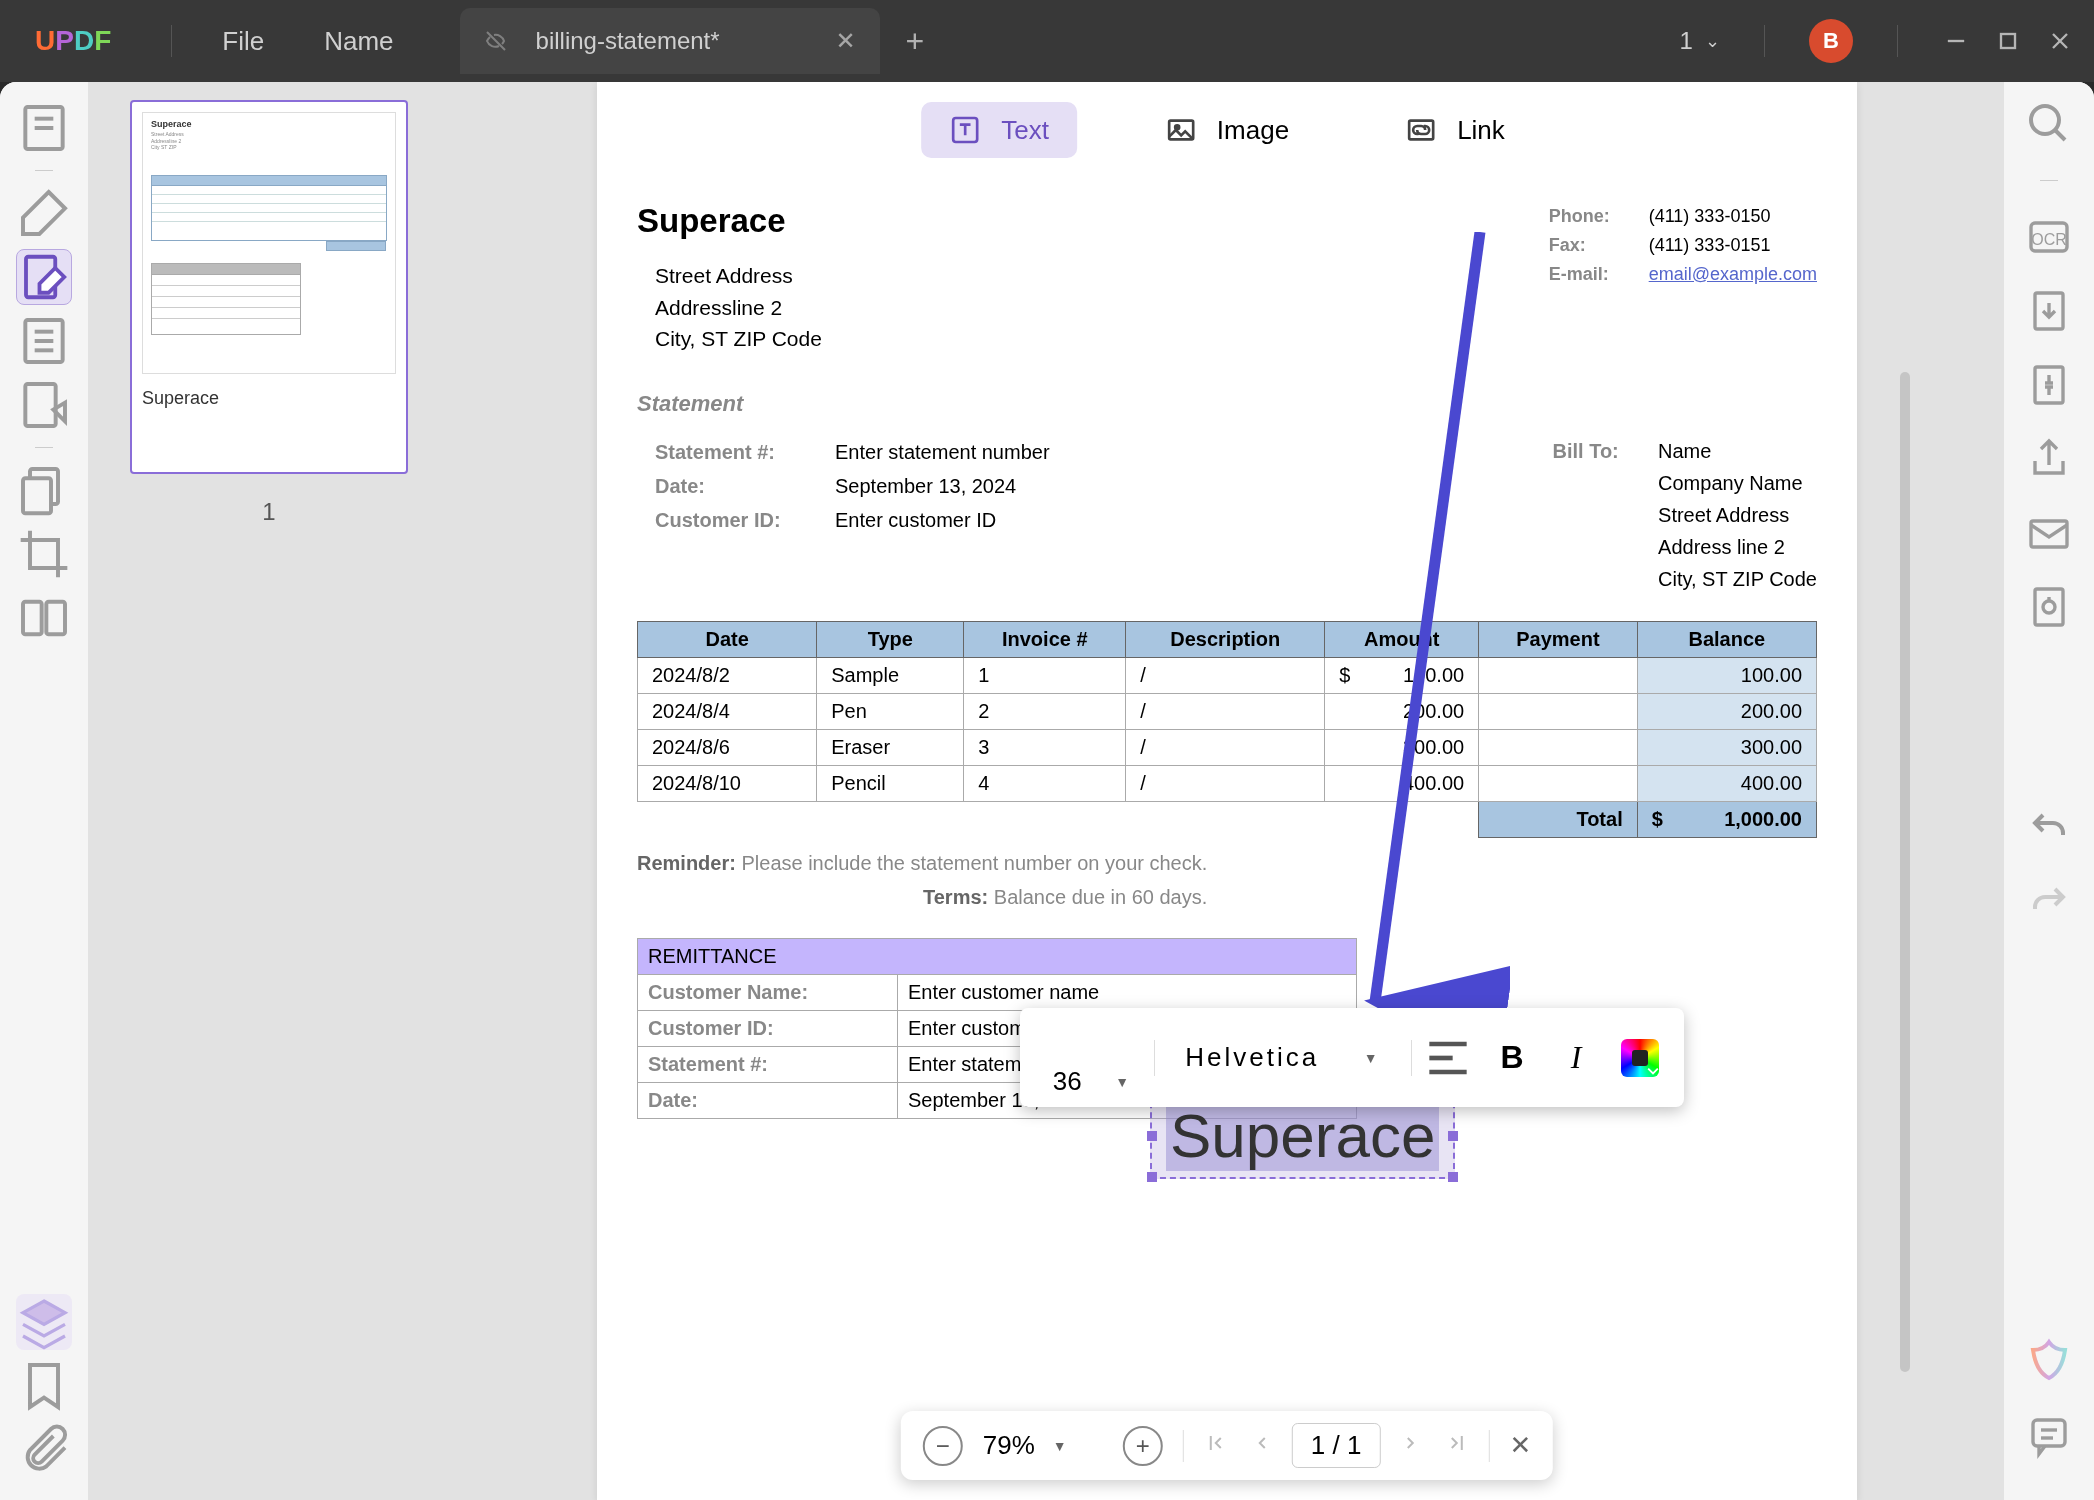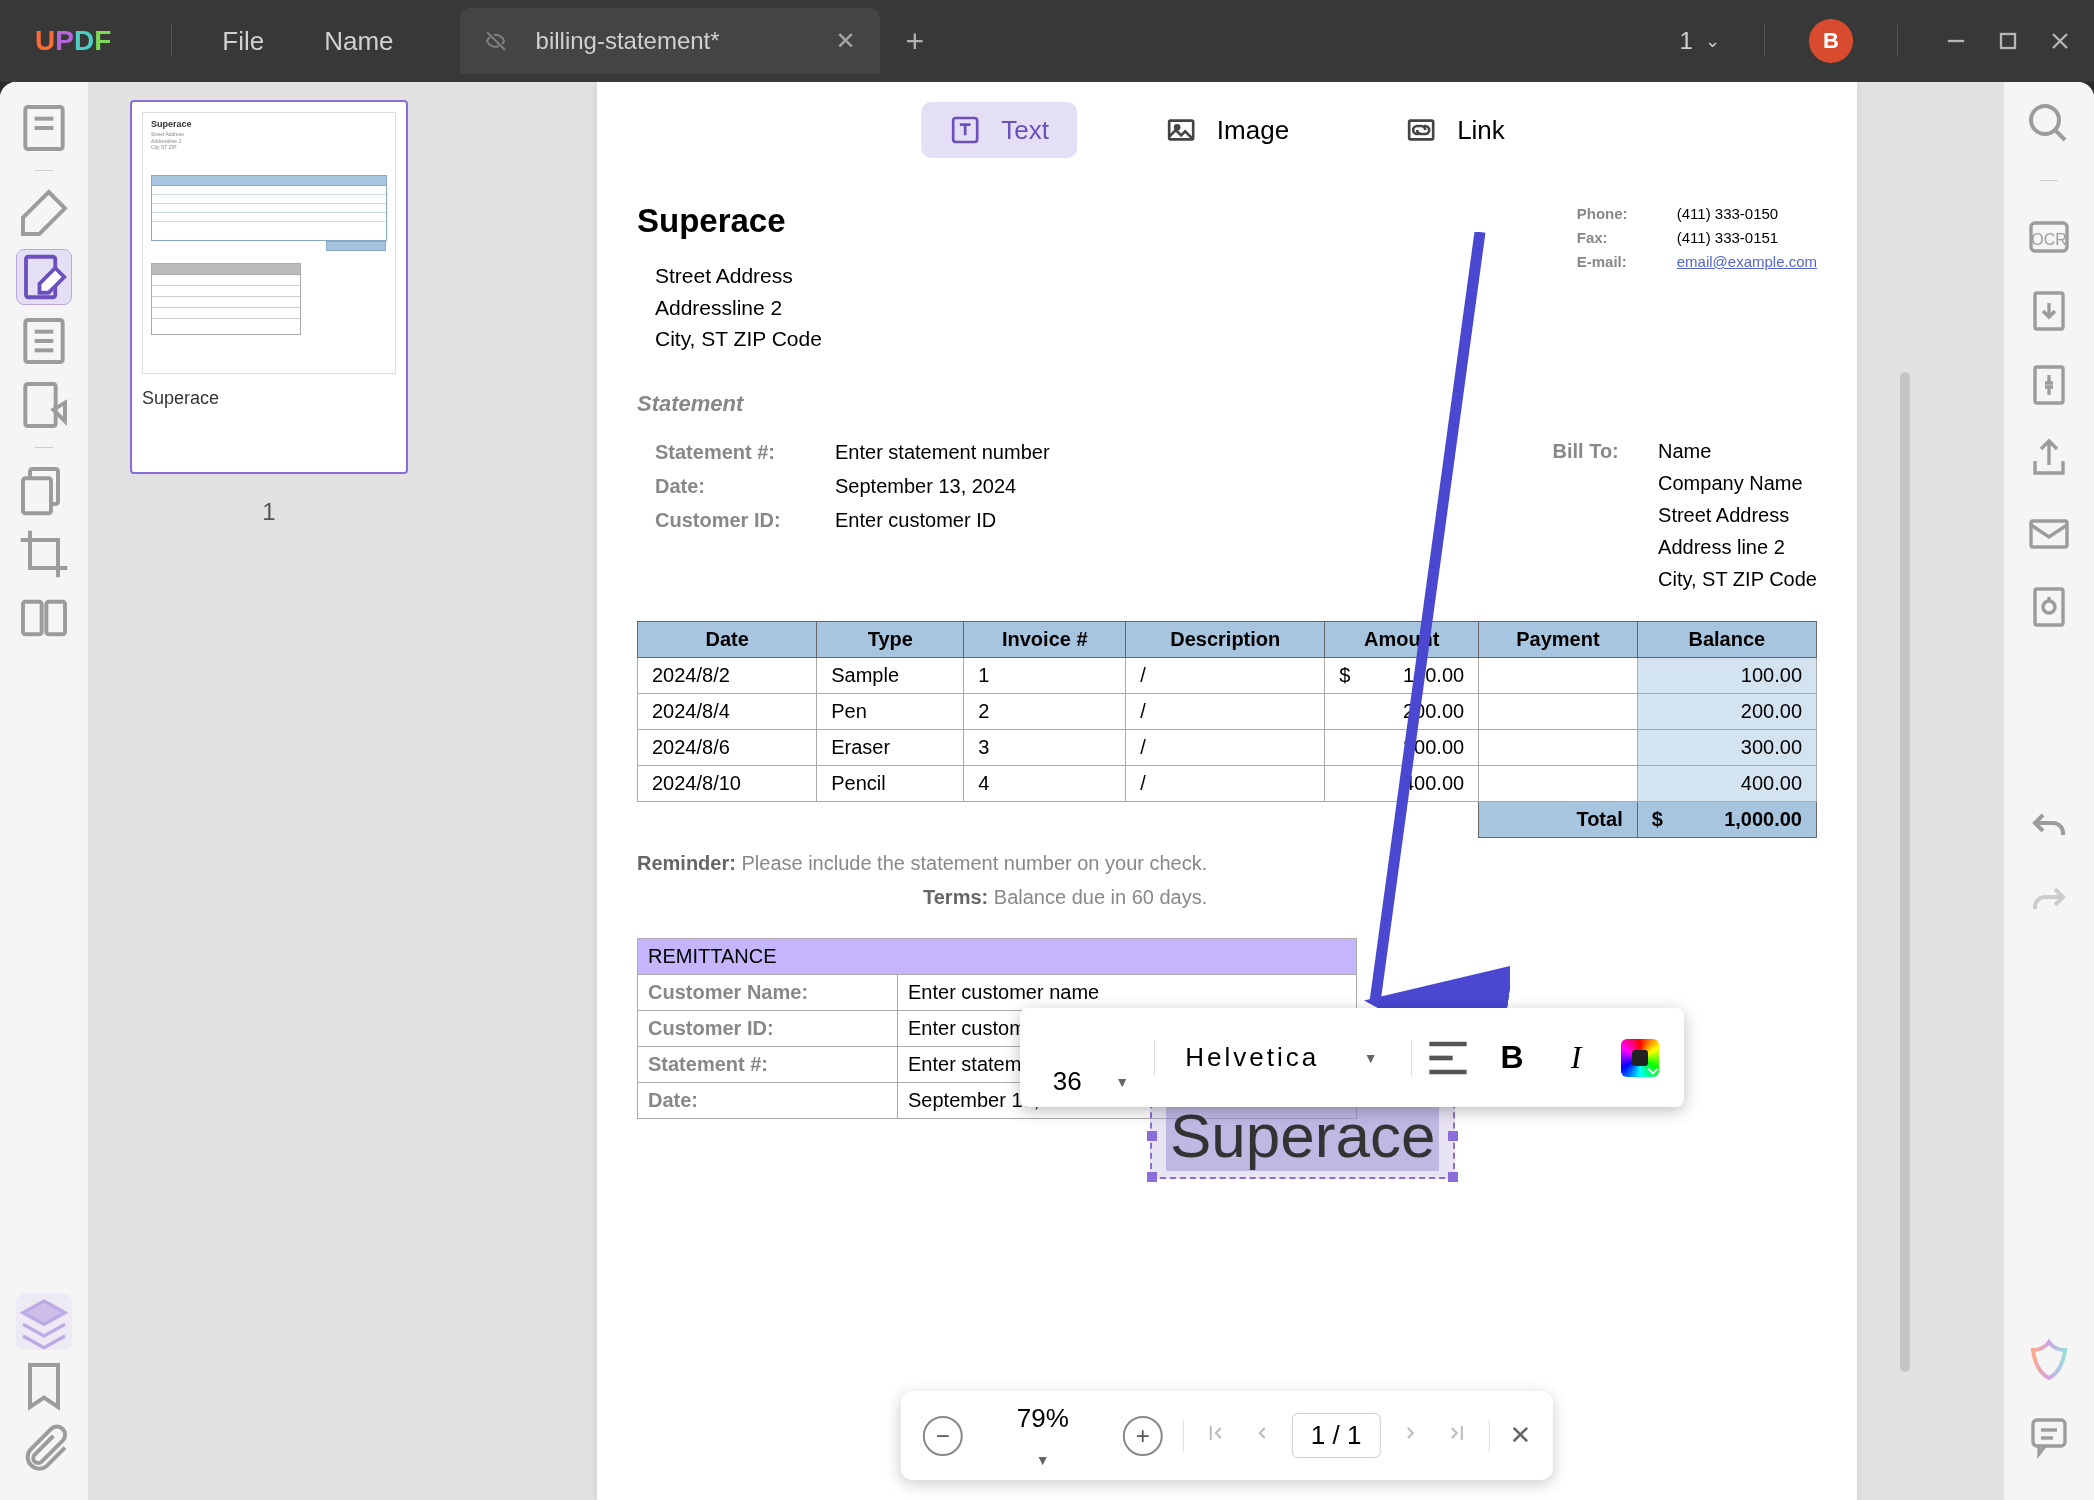--- a/index.html
+++ b/index.html
@@ -48,21 +48,21 @@
     
     .mode-toolbar { position: absolute; top: 20px; left: 50%; transform: translateX(-50%); display: flex; gap: 60px; z-index: 10; }
     .mode-btn { display: flex; align-items: center; gap: 20px; padding: 12px 28px; border-radius: 10px; cursor: pointer; font-size: 26px; }
     .mode-btn.active { background: #e5dff5; color: #6b4fbf; }
     .mode-icon { width: 32px; height: 32px; }
     
     
     .doc-header { display: flex; justify-content: space-between; margin-top: 60px; }
     .company { font-size: 33px; font-weight: bold; }
     .address { font-size: 21px; line-height: 1.5; margin-top: 20px; padding-left: 18px; }
-    .contact { font-size: 15px; line-height: 1.6; }
+    .contact { font-size: 18px; line-height: 1.6; }
     .contact-label { display: inline-block; width: 100px; color: #888; font-weight: bold; }
     .email-link { color: #5566cc; text-decoration: underline; }
     
     .statement-title { font-size: 22px; font-style: italic; font-weight: bold; color: #888; margin: 36px 0 18px 0; }
     .stmt-row { display: flex; justify-content: space-between; }
     .stmt-left { font-size: 20px; line-height: 1.7; padding-left: 18px; }
     .stmt-label { display: inline-block; width: 180px; color: #888; font-weight: bold; }
     .stmt-right { font-size: 20px; line-height: 1.6; }
     .billto-label { color: #888; font-weight: bold; margin-bottom: 2px; display: inline-block; width: 100px; }
     
@@ -103,21 +103,21 @@
     .tt-chev { font-size: 14px; opacity: 0.6; }
     .tt-sep { width: 1px; height: 36px; background: #ddd; }
     
     
     .right-sidebar { width: 90px; background: #f5f5f5; display: flex; flex-direction: column; align-items: center; padding-top: 18px; gap: 26px; }
     .rside-btn { width: 48px; height: 48px; display: flex; align-items: center; justify-content: center; cursor: pointer; opacity: 0.55; }
     
     
     .page-controls { position: absolute; bottom: 20px; left: 50%; transform: translateX(-50%); background: white; border-radius: 12px; box-shadow: 0 4px 16px rgba(0,0,0,0.2); display: flex; align-items: center; padding: 12px 22px; gap: 20px; z-index: 30; }
     .pc-btn { width: 40px; height: 40px; border-radius: 50%; border: 2px solid #888; display: flex; align-items: center; justify-content: center; cursor: pointer; font-size: 24px; color: #555; }
-    .pc-zoom { font-size: 26px; display: flex; align-items: center; gap: 18px; min-width: 120px; flex-direction: column; }
+    .pc-zoom { font-size: 26px; display: flex; align-items: center; gap: 18px; min-width: 120px; }
     .pc-pages { font-size: 26px; border: 1px solid #ccc; border-radius: 6px; padding: 6px 18px; }
     .pc-nav { font-size: 22px; color: #bbb; cursor: pointer; }
     .pc-sep { width: 1px; height: 32px; background: #ddd; }
     
     
     .scrollbar { position: absolute; right: 94px; top: 290px; width: 10px; height: 1000px; background: #c5c5c5; border-radius: 5px; }
     
     
     svg { width: 100%; height: 100%; }
   </style>

